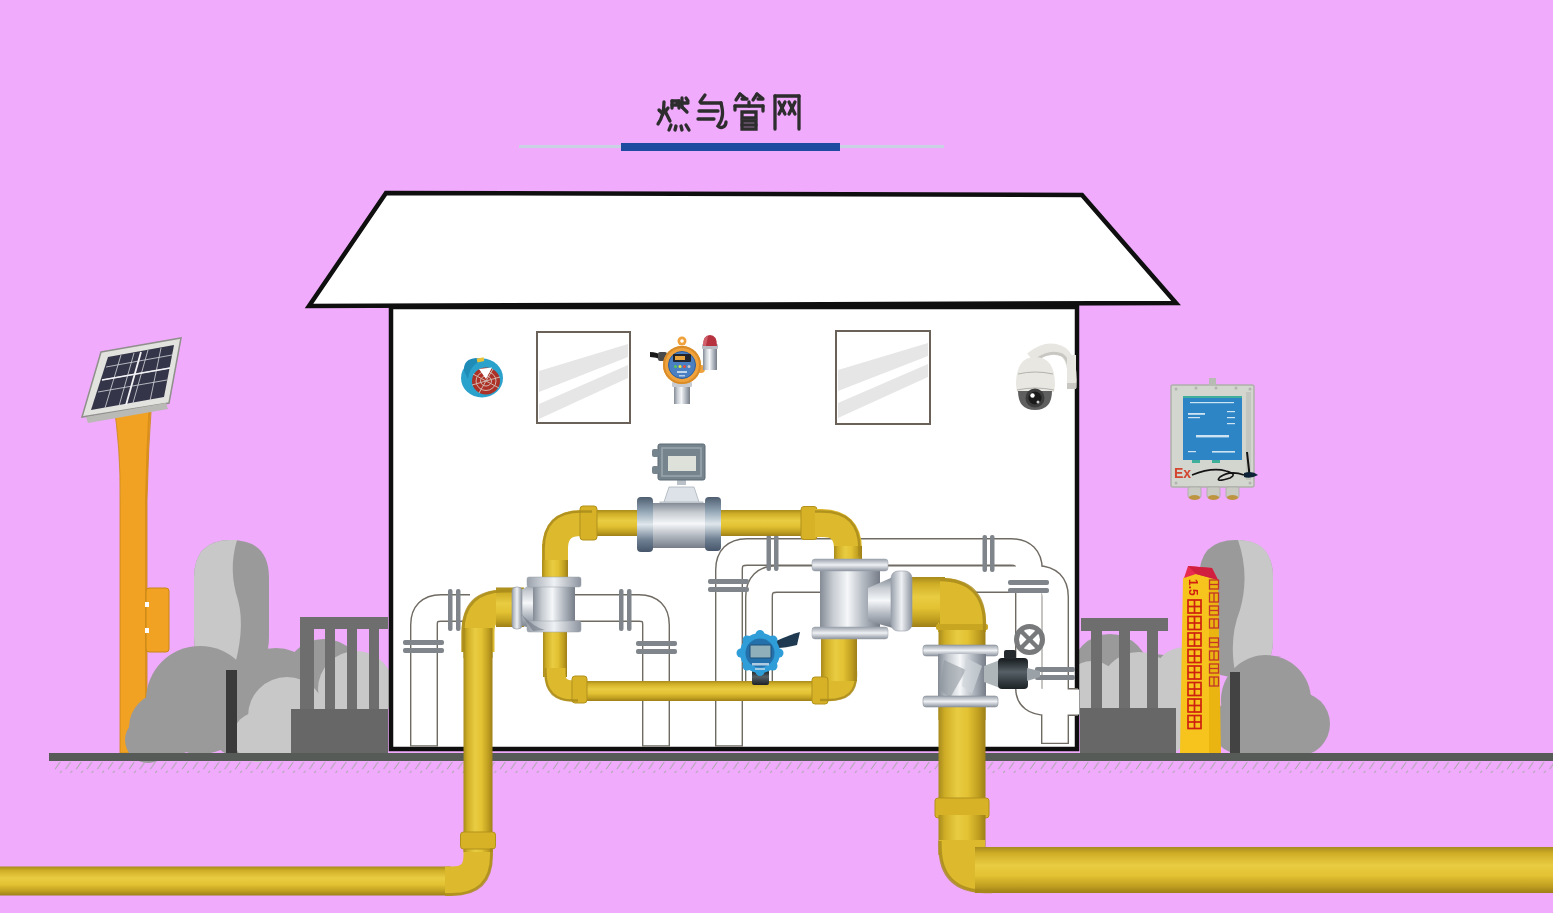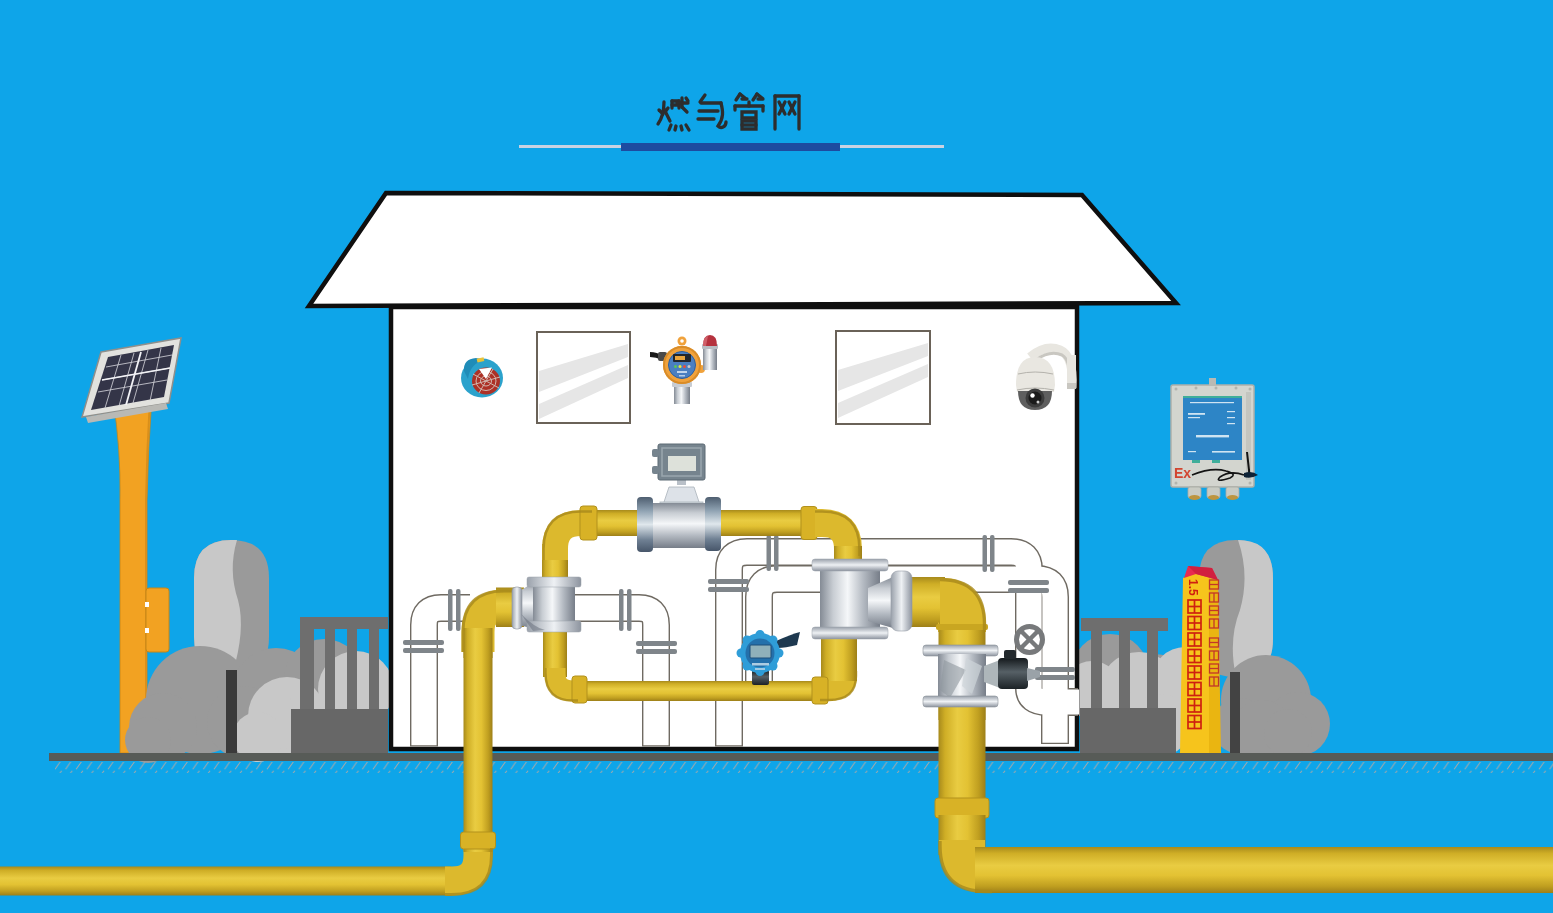--- a/index.html
+++ b/index.html
@@ -1,16 +1,16 @@
 <!DOCTYPE html>
 <html><head>
 <meta charset="utf-8">
 <style>
 html,body{margin:0;padding:0;background:#ffffff;font-family:"Liberation Sans",sans-serif;}
-#stage{position:relative;width:1553px;height:913px;overflow:hidden;background:#0ea5e9;}
+#stage{position:relative;width:1553px;height:913px;overflow:hidden;background:#f0abfc;}
 </style>
 </head>
 <body>
 <div id="stage">
 <svg width="1553" height="913" viewBox="0 0 1553 913" xmlns="http://www.w3.org/2000/svg">
 <defs>
   <linearGradient id="gYH" x1="0" y1="0" x2="0" y2="1">
     <stop offset="0" stop-color="#a78a1c"></stop>
     <stop offset="0.14" stop-color="#cfae26"></stop>
     <stop offset="0.40" stop-color="#e9cc42"></stop>

